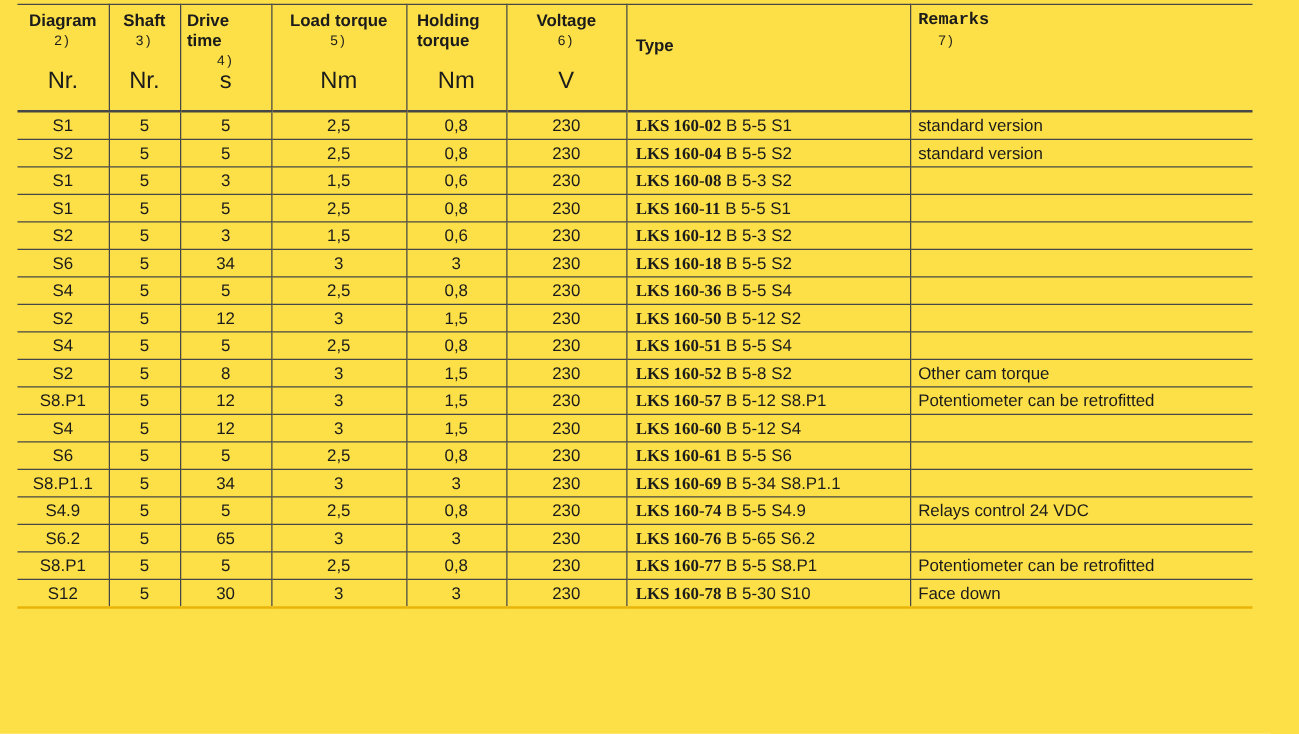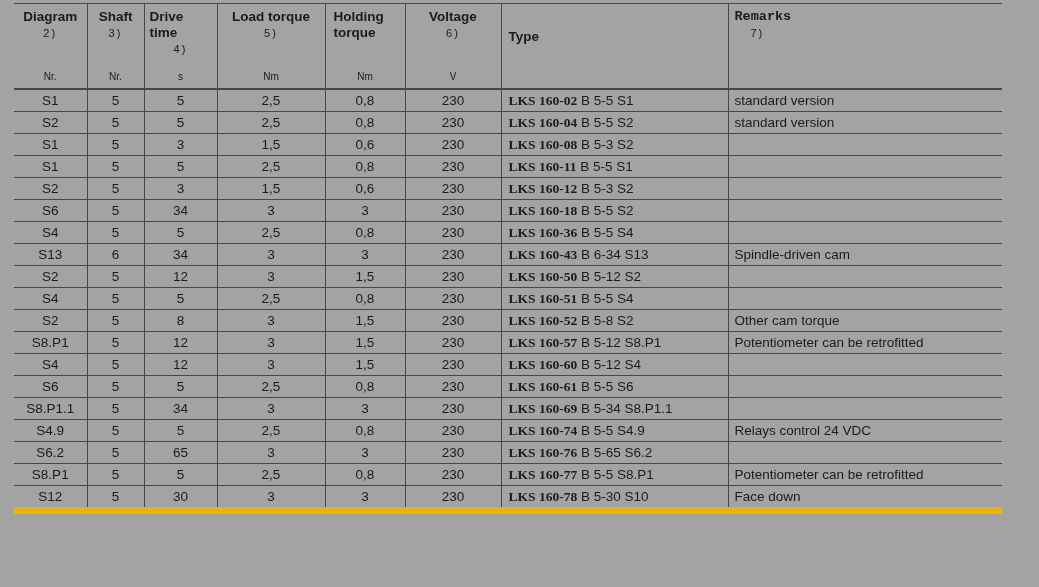--- a/index.html
+++ b/index.html
@@ -2,55 +2,55 @@
 <html><head>
 <meta charset="utf-8">
 <style>
   html,body { margin:0; padding:0; }
   body {
     width:1039px; height:587px; background:#ffffff;
     font-family:"Liberation Sans","DejaVu Sans",sans-serif;
     color:#1b1b1b;
     -webkit-font-smoothing:antialiased;
   }
-  .page { position:relative; width:1039px; height:587px; background:#a3a3a3; overflow:hidden; }
+  .page { position:relative; width:1039px; height:587px; background:#fde047; overflow:hidden; }
   table.tbl {
     position:absolute; left:14px; top:3px;
     border-collapse:collapse; table-layout:fixed;
     width:988px;
   }
   col.c0{width:73px} col.c1{width:57px} col.c2{width:73px} col.c3{width:108px}
   col.c4{width:80px} col.c5{width:96px} col.c6{width:227px} col.c7{width:274px}
 
   th {
     padding:0; vertical-align:top; font-weight:normal;
     border-top:1px solid #474747;
     border-bottom:2px solid #474747;
     border-right:1px solid #474747;
   }
   th:last-child { border-right:none; }
   .hwrap { display:flex; flex-direction:column; height:84px; box-sizing:border-box; padding-top:5px; }
   .h-label { font-weight:bold; font-size:13.5px; line-height:16px; }
   .h-foot  { font-size:11px; line-height:13px; margin-top:2px; letter-spacing:2px; }
   .h-spacer{ flex:1 1 auto; }
-  .h-unit  { font-size:10px; line-height:15px; padding-bottom:4px; }
+  .h-unit  { font-size:19px; line-height:15px; padding-bottom:16px; }
   .ta-c { text-align:center; }
   .ta-l { text-align:left; }
   .pl5 { padding-left:5px; } .pl6 { padding-left:6px;font-family:Liberation Mono, monospace; } .pl7 { padding-left:7px;margin-top:20px; }
   .pl8 { padding-left:8px; } .pl22 { padding-left:22px; }
 
   td {
     height:21px; font-size:13.5px; line-height:15px;
     vertical-align:middle; text-align:center;
     border-right:1px solid #474747;
     border-bottom:1px solid #474747;
     padding:0; overflow:hidden; white-space:nowrap;
   }
   td:last-child { border-right:none; }
-  tbody tr:last-child td { border-bottom:7px solid #eab308; }
+  tbody tr:last-child td { border-bottom:2px solid #eab308; }
   td.cell-type    { text-align:left; padding-left:7px; }
   td.cell-remarks { text-align:left; padding-left:6px; }
   .type-bold { font-weight:bold;font-family:Liberation Serif, serif; }
 </style>
 </head>
 <body>
 
 <div class="page">
   <table class="tbl">
     <colgroup>
@@ -200,30 +200,20 @@
       <td class="cell-diagram">S4</td>
       <td class="cell-shaft">5</td>
       <td class="cell-drive-time">5</td>
       <td class="cell-load-torque">2,5</td>
       <td class="cell-holding-torque">0,8</td>
       <td class="cell-voltage">230</td>
       <td class="cell-type"><span class="type-bold">LKS 160-36</span><span class="type-rest">&nbsp;B 5-5 S4</span></td>
       <td class="cell-remarks"></td>
     </tr>
 
-    <tr>
-      <td class="cell-diagram">S13</td>
-      <td class="cell-shaft">6</td>
-      <td class="cell-drive-time">34</td>
-      <td class="cell-load-torque">3</td>
-      <td class="cell-holding-torque">3</td>
-      <td class="cell-voltage">230</td>
-      <td class="cell-type"><span class="type-bold">LKS 160-43</span><span class="type-rest">&nbsp;B 6-34 S13</span></td>
-      <td class="cell-remarks">Spindle-driven cam</td>
-    </tr>
 
     <tr>
       <td class="cell-diagram">S2</td>
       <td class="cell-shaft">5</td>
       <td class="cell-drive-time">12</td>
       <td class="cell-load-torque">3</td>
       <td class="cell-holding-torque">1,5</td>
       <td class="cell-voltage">230</td>
       <td class="cell-type"><span class="type-bold">LKS 160-50</span><span class="type-rest">&nbsp;B 5-12 S2</span></td>
       <td class="cell-remarks"></td>

